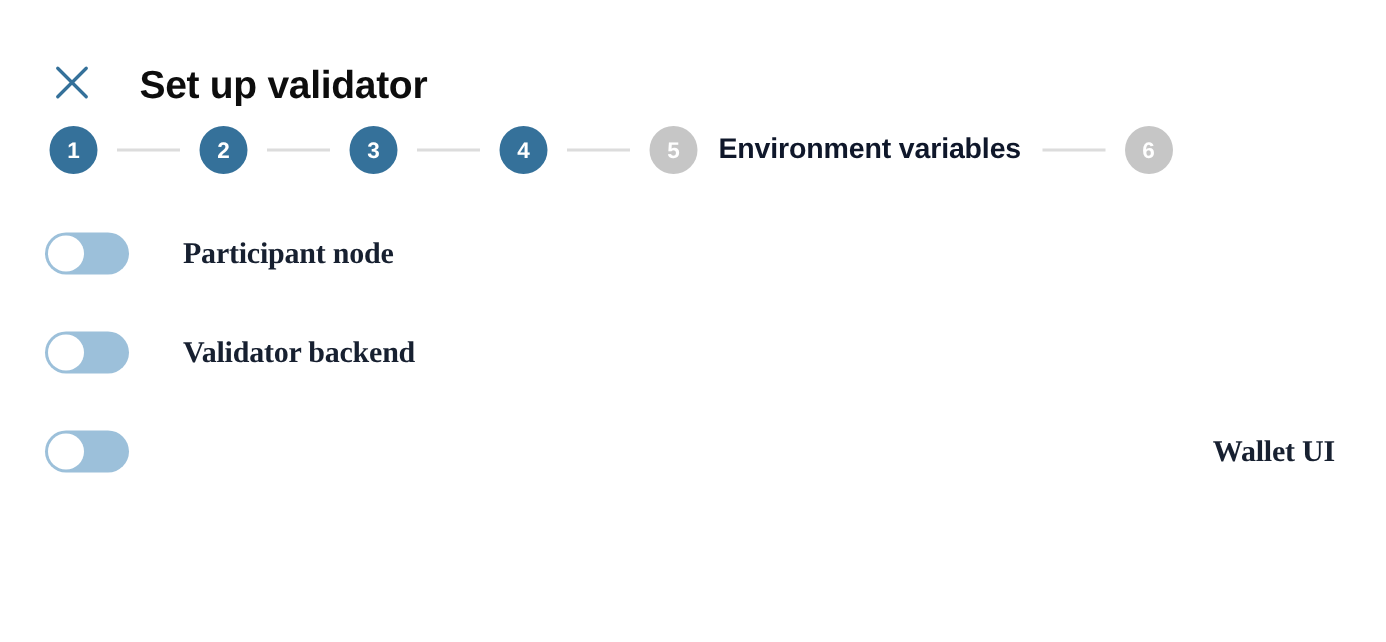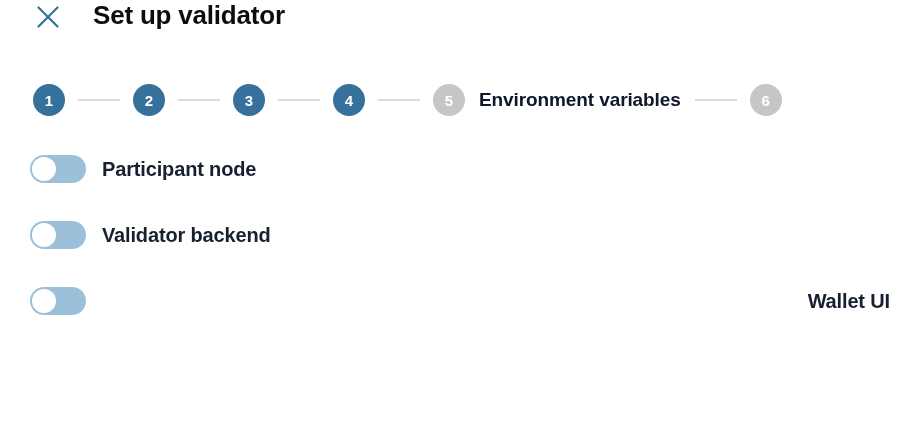--- a/index.html
+++ b/index.html
@@ -17,21 +17,21 @@
   }
 
   
   .header {
     position: absolute;
     left: 0;
     top: 0;
     width: 924px;
     height: 72px;
     display: flex;
-    align-items: flex-start;
+    align-items: flex-end;
   }
   .close-btn {
     width: 34px;
     height: 34px;
     margin-left: 31px;
     display: flex;
     align-items: center;
     justify-content: center;
     cursor: pointer;
     background: none;
@@ -119,26 +119,27 @@
   .switch .knob {
     position: absolute;
     left: 2px;
     top: 2px;
     width: 24px;
     height: 24px;
     border-radius: 50%;
     background: #ffffff;
   }
   .toggle-label {
-    margin-left: 16px;
+    margin-left: 36px;
     font-size: 20px;
     font-weight: bold;
     color: #172030;
     white-space: nowrap;
     letter-spacing: -0.15px;
+    font-family: Liberation Serif, serif;
   }
 </style>
 </head>
 <body>
 
 <div class="header">
   <button class="close-btn">
     <span>
       <svg width="26" height="26" viewBox="0 0 26 26" aria-hidden="true">
         <line x1="3.5" y1="3.5" x2="22.5" y2="22.5" stroke="#35719a" stroke-width="2.2" stroke-linecap="round"></line>

